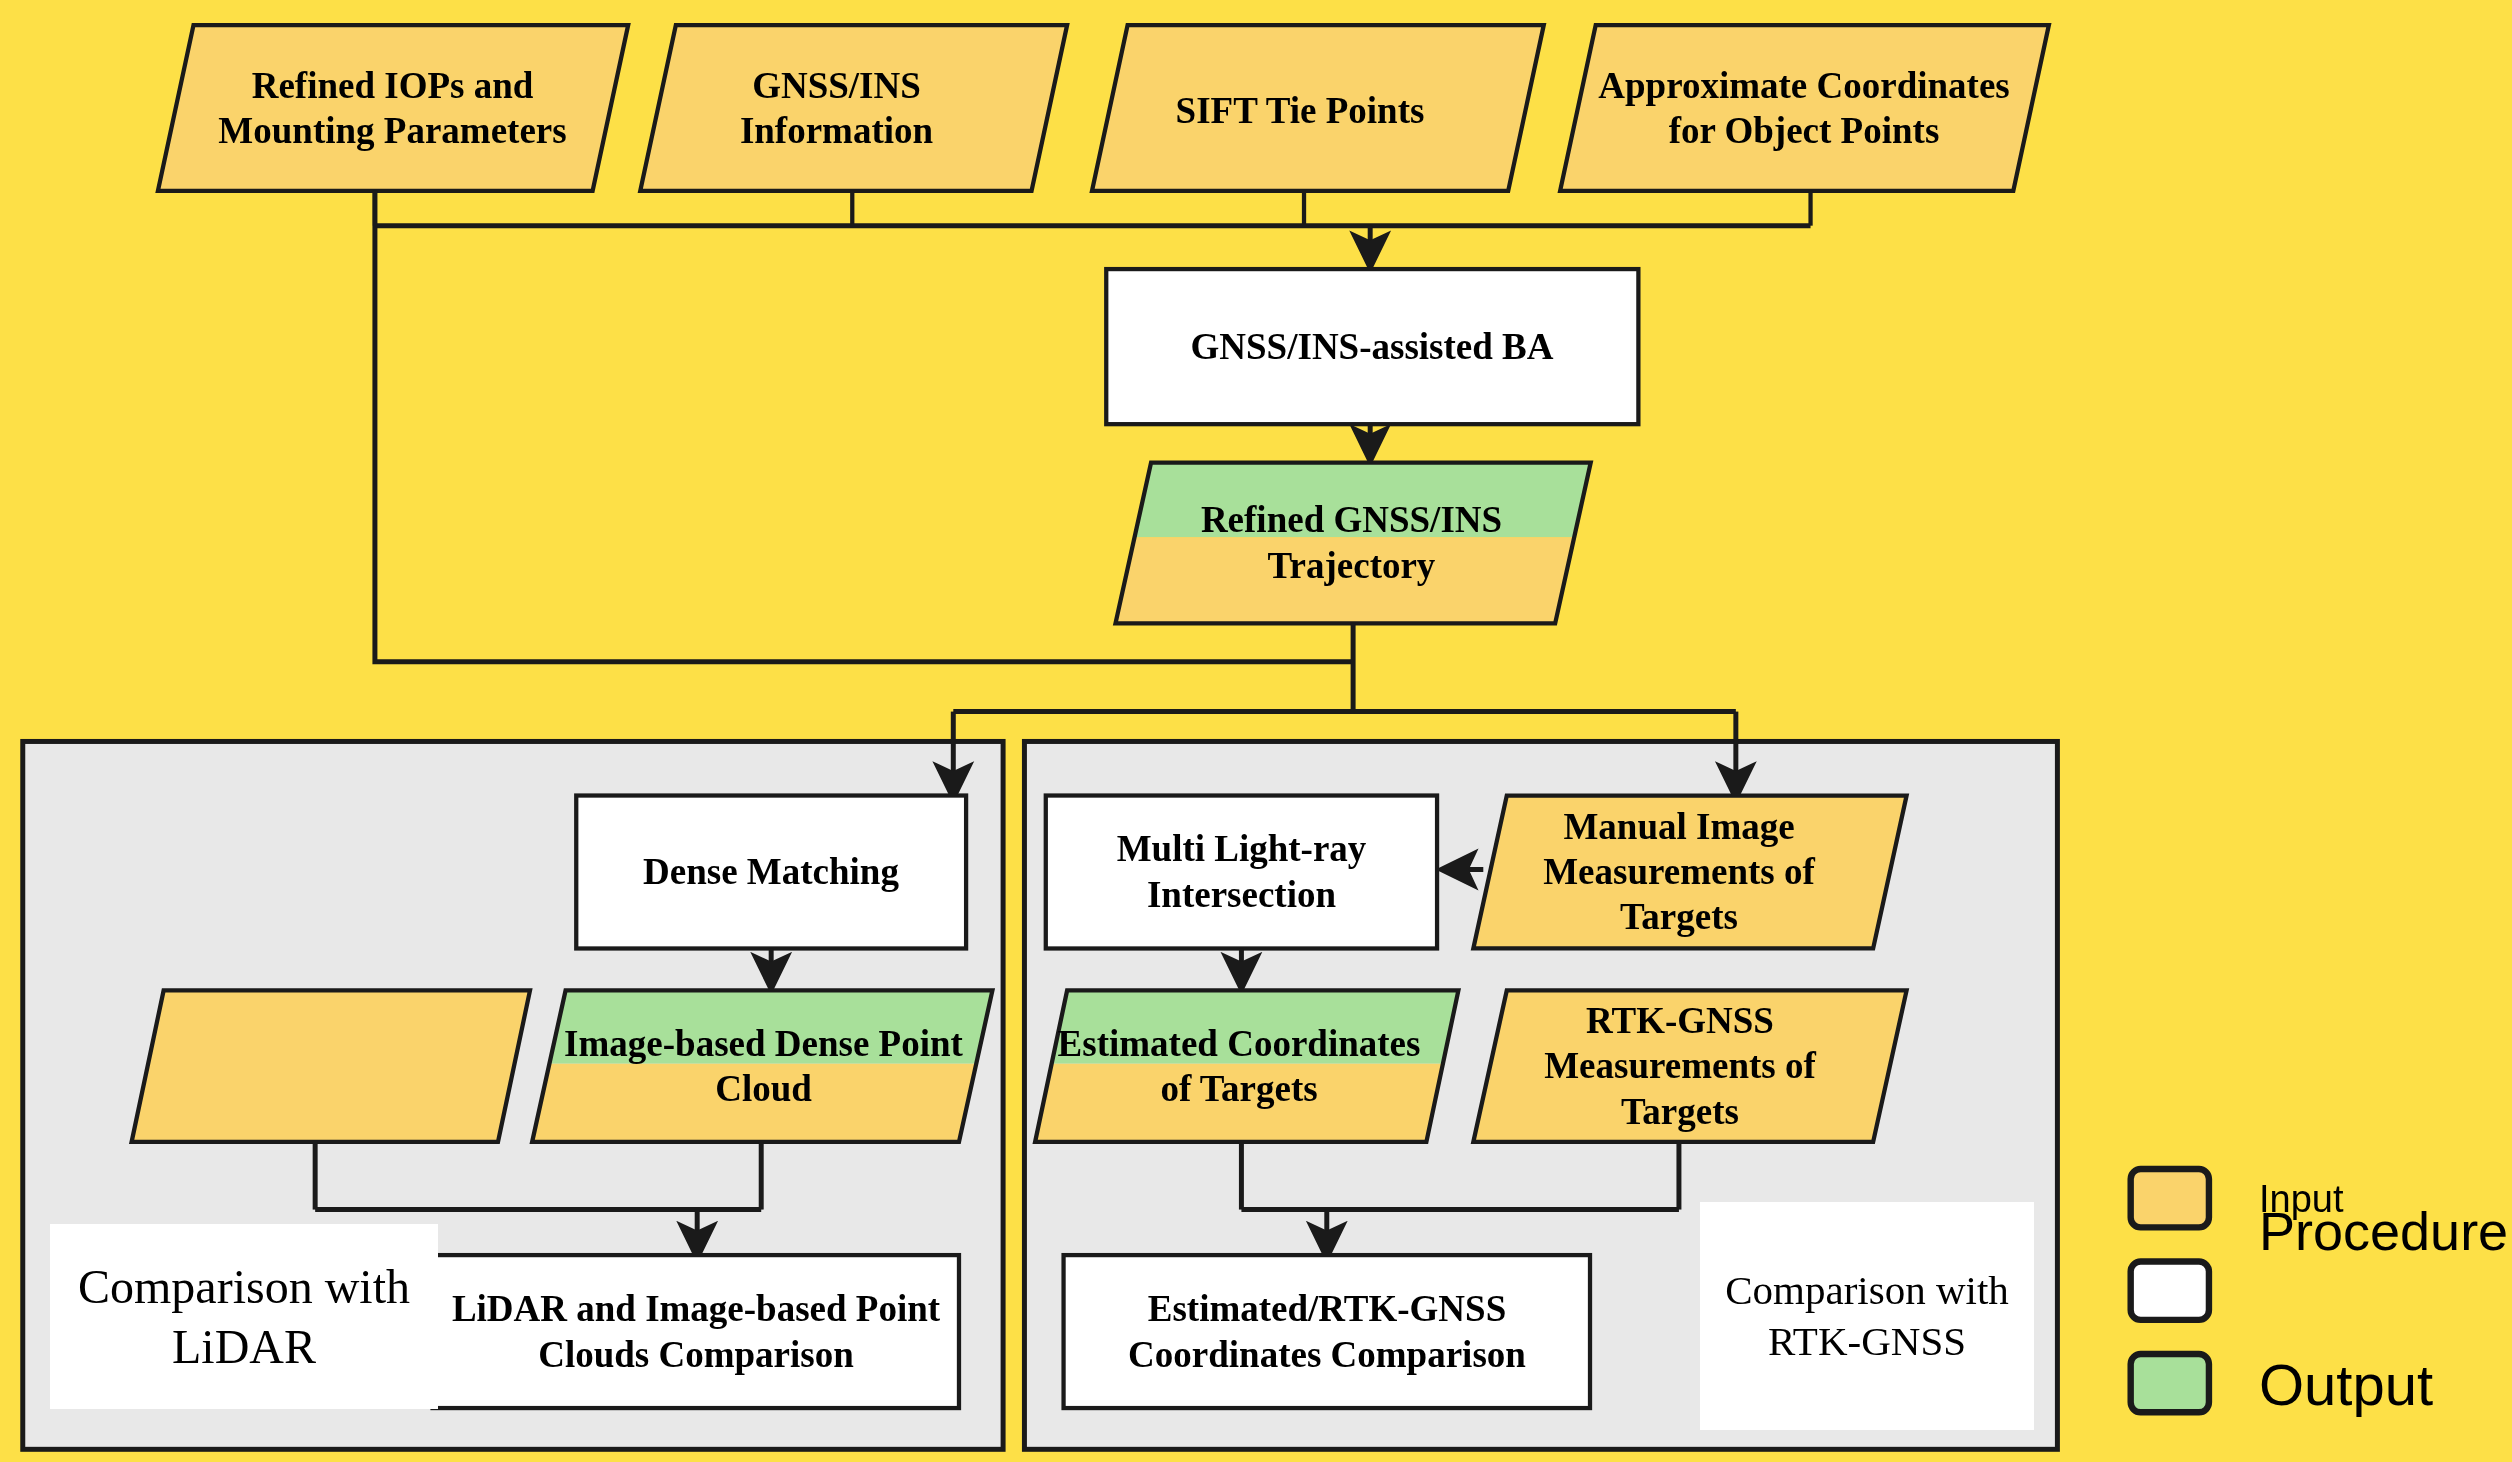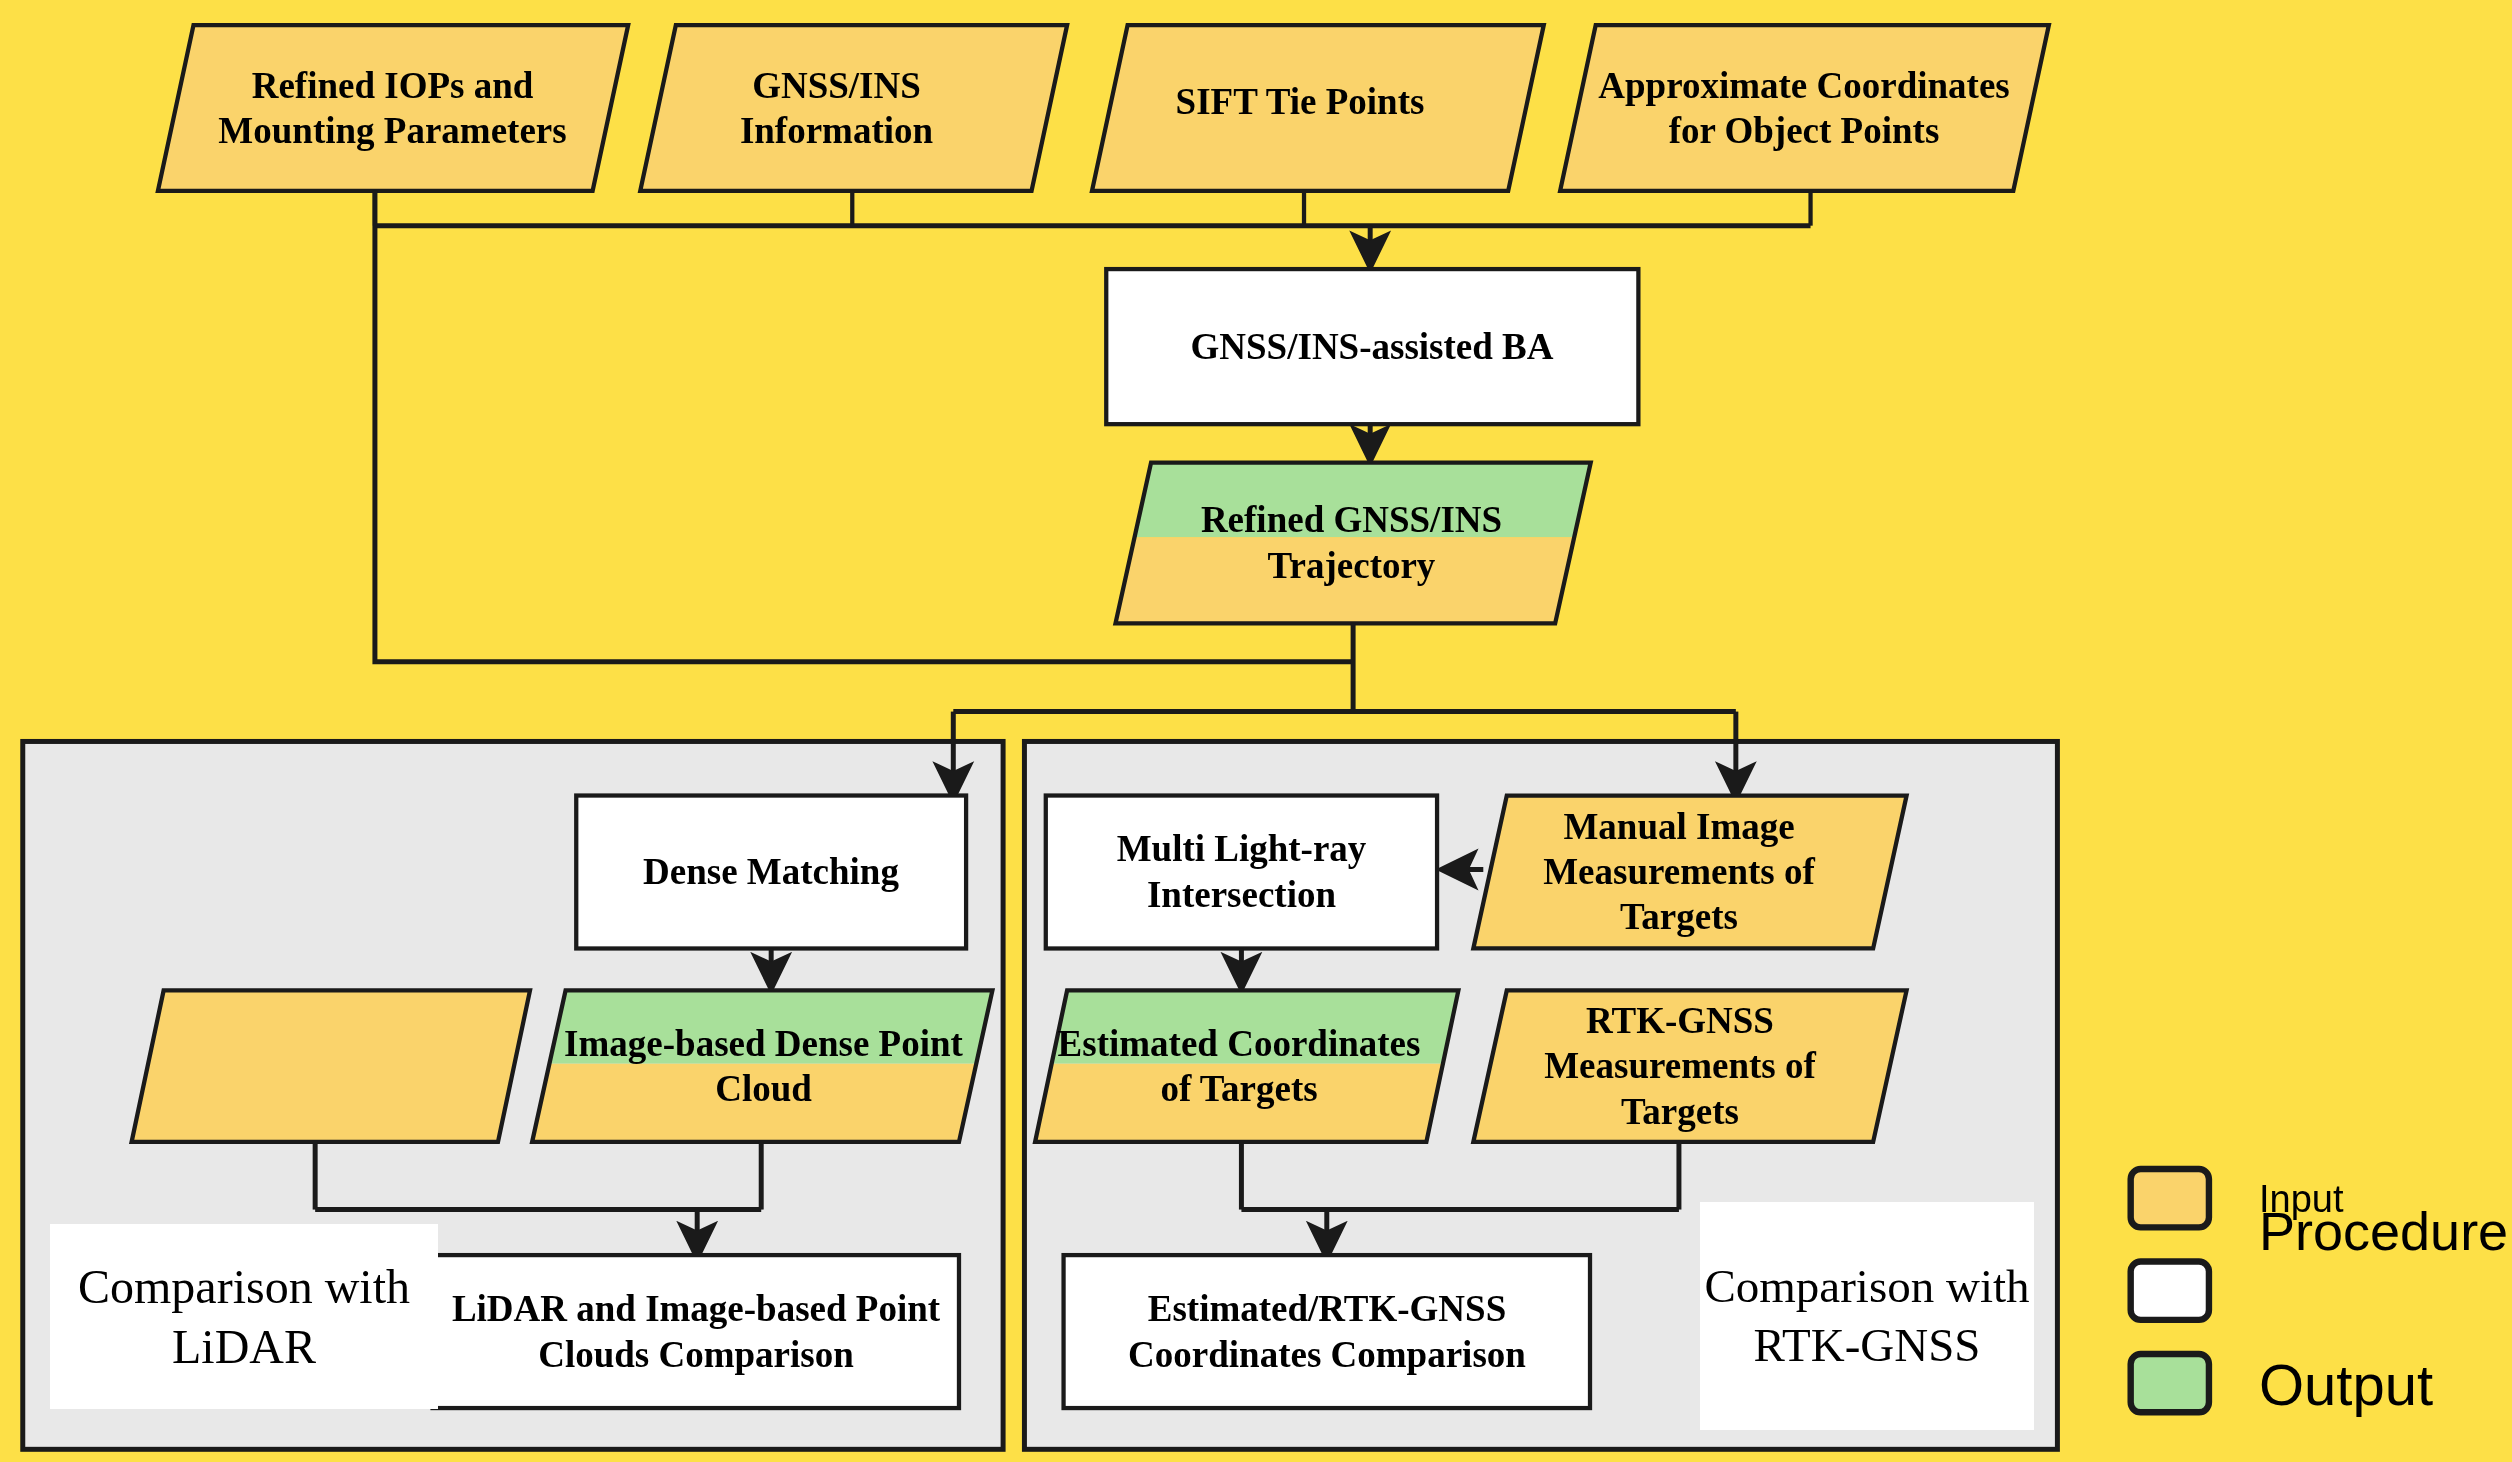--- a/index.html
+++ b/index.html
@@ -112,37 +112,37 @@
 
     <rect x="1495" y="1764" width="740" height="215" fill="#FFFFFF" stroke="#1A1A1A" stroke-width="6"></rect>
 
     <rect x="2995" y="1643" width="110" height="82" rx="14" ry="14" fill="#FAD36B" stroke="#1A1A1A" stroke-width="9"></rect>
     <rect x="2995" y="1773" width="110" height="82" rx="14" ry="14" fill="#FFFFFF" stroke="#1A1A1A" stroke-width="9"></rect>
     <rect x="2995" y="1903" width="110" height="82" rx="14" ry="14" fill="#A8E09A" stroke="#1A1A1A" stroke-width="9"></rect>
   </svg>
 
   <div class="nodeText" style="left:186px;top:25px;width:413px;height:166px;font-size:37px;">Refined IOPs and Mounting Parameters</div>
   <div class="nodeText" style="left:662px;top:25px;width:349px;height:166px;font-size:37px;">GNSS/INS Information</div>
-  <div class="nodeText" style="left:1113px;top:19px;width:374px;height:166px;font-size:37px;">SIFT Tie Points</div>
+  <div class="nodeText" style="left:1113px;top:28px;width:374px;height:166px;font-size:37px;">SIFT Tie Points</div>
   <div class="nodeText" style="left:1594px;top:25px;width:420px;height:166px;font-size:37px;">Approximate Coordinates for Object Points</div>
 
   <div class="nodeText" style="left:1106px;top:269px;width:532px;height:155px;font-size:37px;">GNSS/INS-assisted BA</div>
   <div class="nodeText" style="left:1145px;top:462px;width:413px;height:161px;font-size:37px;">Refined GNSS/INS Trajectory</div>
 
   <div class="nodeText" style="left:576px;top:795px;width:390px;height:153px;font-size:37px;">Dense Matching</div>
   <div class="nodeText" style="left:559px;top:990px;width:409px;height:152px;font-size:37px;">Image-based Dense Point Cloud</div>
   <div class="nodeText" style="left:440px;top:1255px;width:512px;height:153px;font-size:37px;">LiDAR and Image-based Point Clouds Comparison</div>
 
   <div class="nodeText" style="left:1046px;top:795px;width:391px;height:153px;font-size:37px;">Multi Light-ray Intersection</div>
   <div class="nodeText" style="left:1487px;top:795px;width:384px;height:153px;font-size:37px;">Manual Image Measurements of Targets</div>
   <div class="nodeText" style="left:1052px;top:990px;width:374px;height:152px;font-size:37px;">Estimated Coordinates of Targets</div>
   <div class="nodeText" style="left:1488px;top:990px;width:384px;height:152px;font-size:37px;">RTK-GNSS Measurements of Targets</div>
   <div class="nodeText" style="left:1071px;top:1255px;width:512px;height:153px;font-size:37px;">Estimated/RTK-GNSS Coordinates Comparison</div>
 
   <div class="panelLabel" style="left:50px;top:1224px;width:388px;height:185px;font-size:48px;">Comparison with LiDAR</div>
-  <div class="panelLabel" style="left:1700px;top:1202px;width:334px;height:228px;font-size:47px;">Comparison with RTK-GNSS</div>
+  <div class="panelLabel" style="left:1700px;top:1202px;width:334px;height:228px;font-size:41px;">Comparison with RTK-GNSS</div>
 
   <div class="legendLabel" style="left:2259px;top:1167px;height:64px;font-size:38px;">Input</div>
   <div class="legendLabel" style="left:2259px;top:1199px;height:64px;font-size:54px;">Procedure</div>
   <div class="legendLabel" style="left:2259px;top:1352px;height:64px;font-size:58px;">Output</div>
 
 </div>
 
 
 </body></html>

